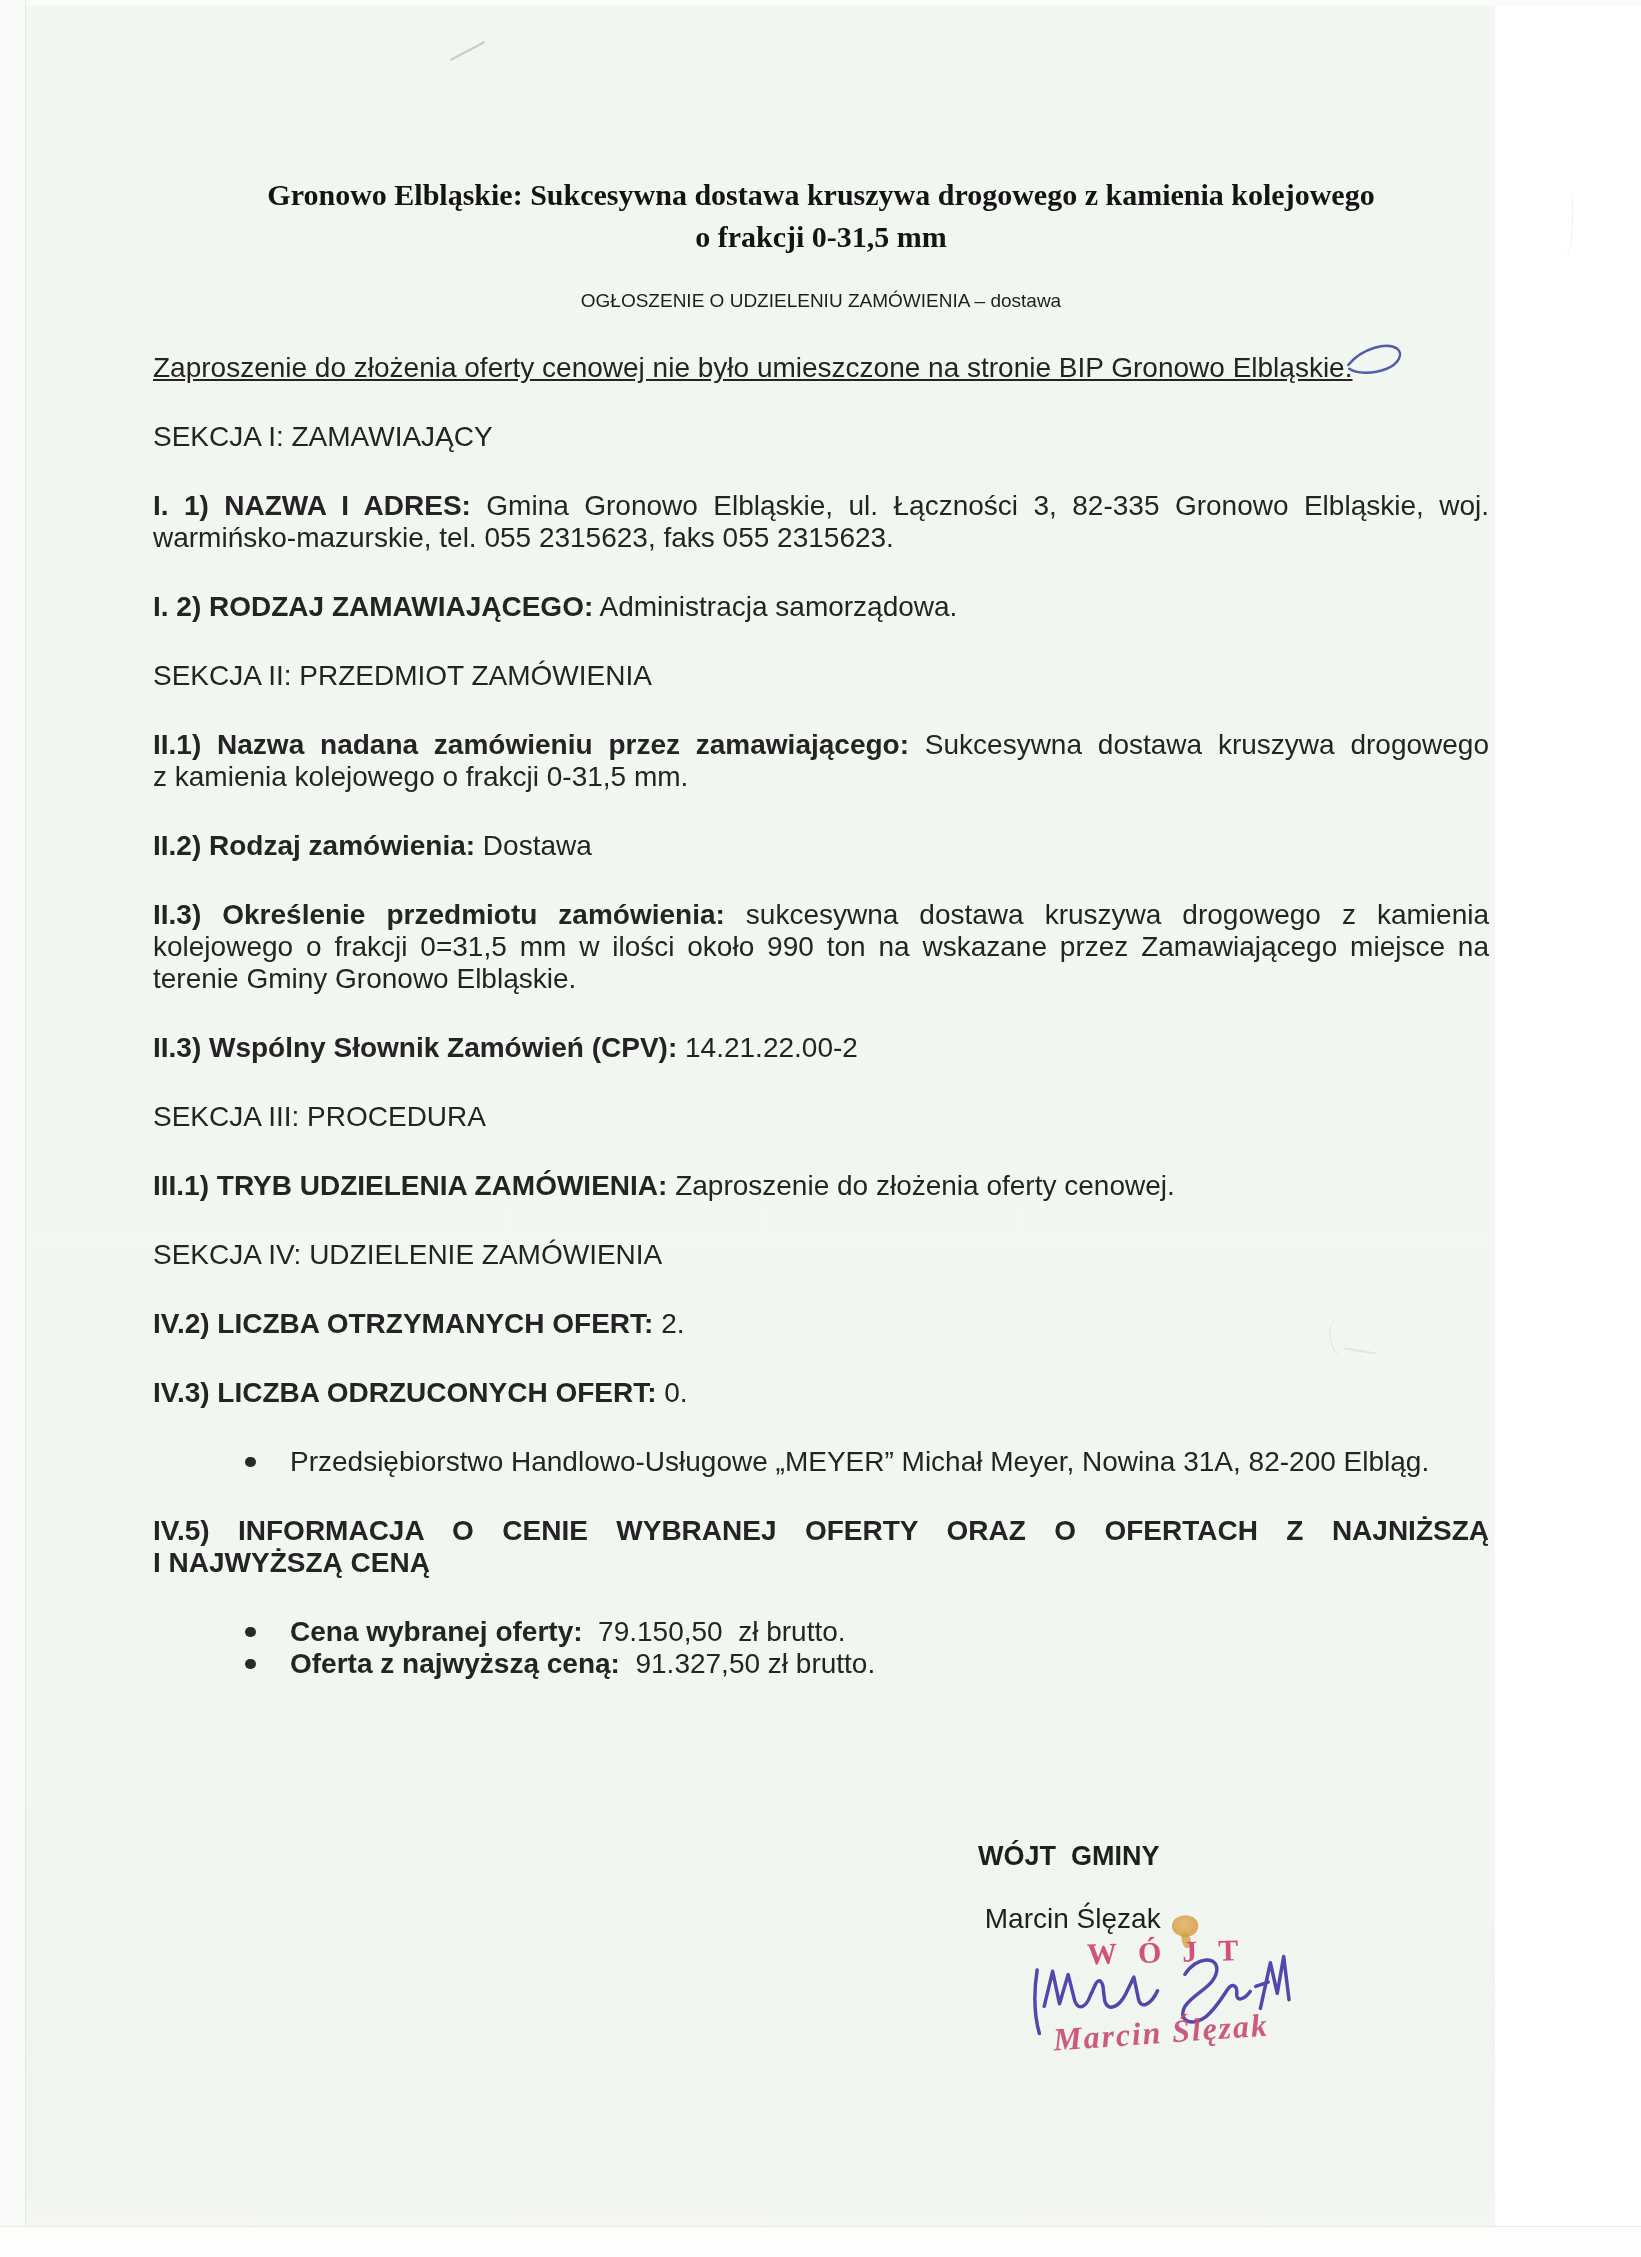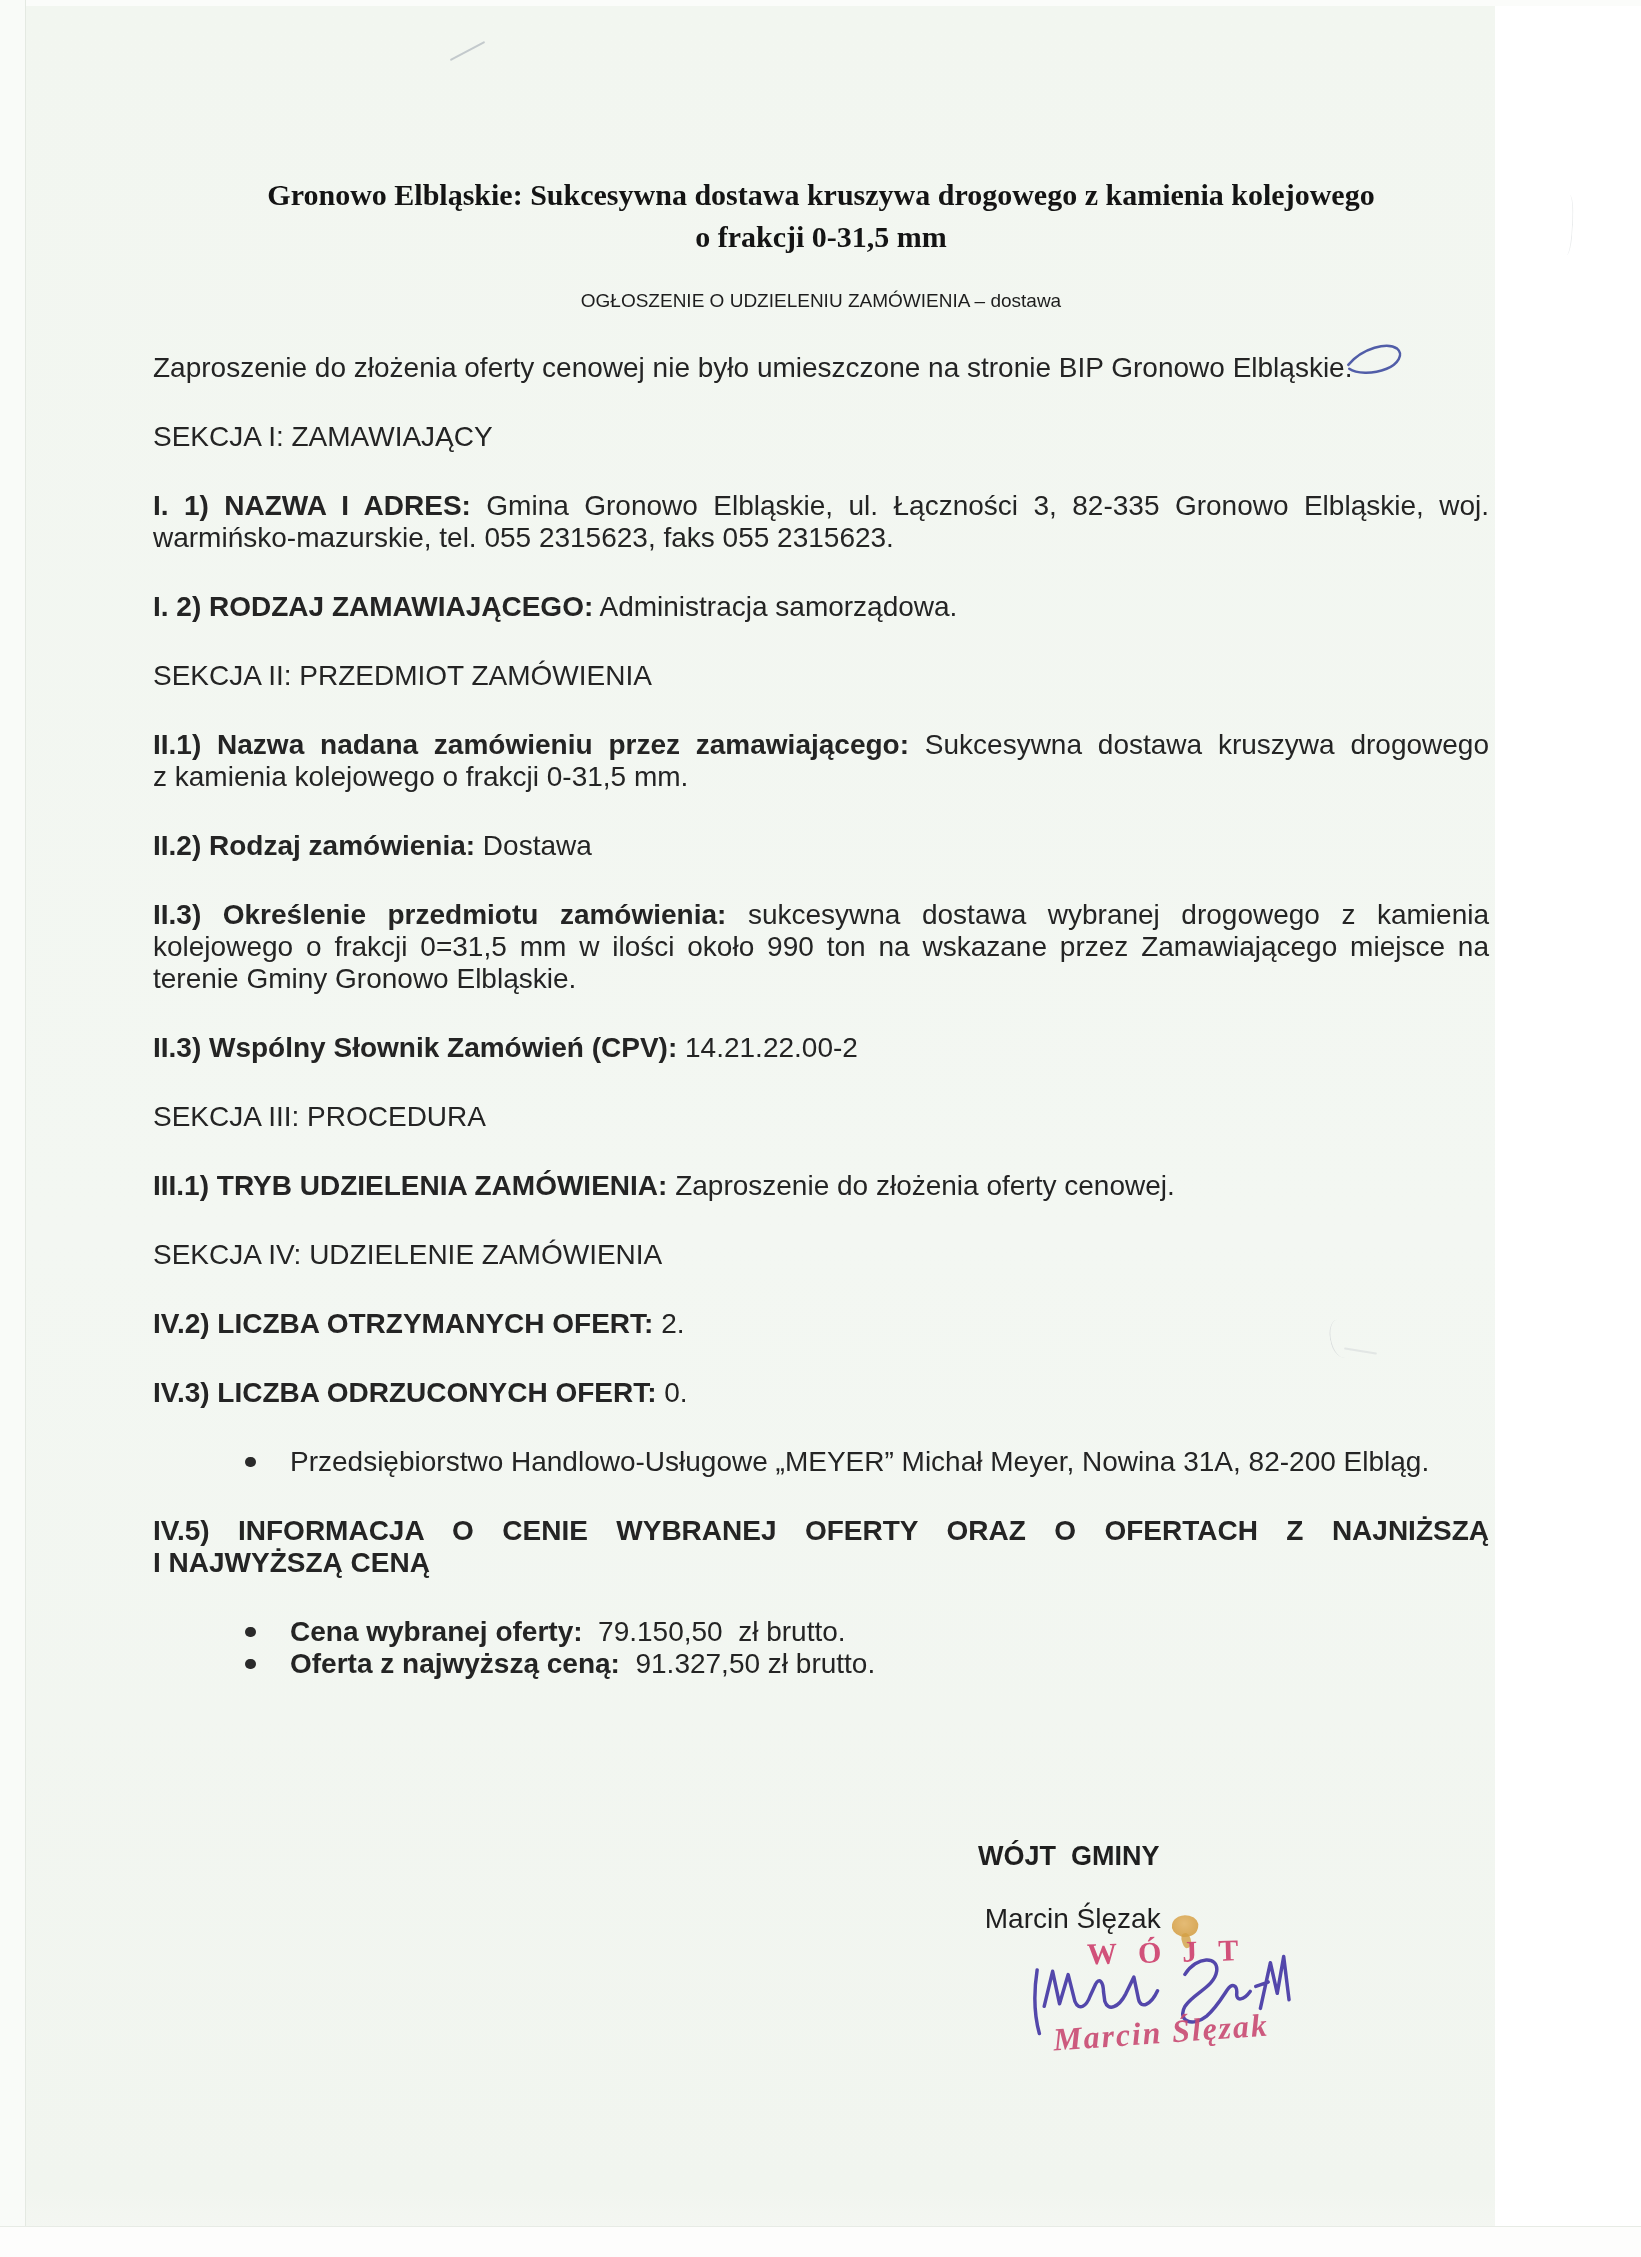--- a/index.html
+++ b/index.html
@@ -13,21 +13,21 @@
   .edge-bottom{position:absolute;left:0;top:2226px;width:1641px;height:31px;
                background:#fdfdfc;border-top:1px solid #e7ebe5;}
   .content{position:absolute;left:153px;top:0;width:1336px;color:#242424;
            font-size:28px;line-height:32px;}
   .b{font-weight:700;}
   .p{margin:0 0 37px 0;}
   .title{margin:174px 0 0 0;text-align:center;
          font-family:"Liberation Serif",serif;font-weight:700;
          font-size:30px;line-height:42px;color:#141414;}
   .subtitle{margin:27px 0 35px 0;text-align:center;font-size:19px;color:#1d1d1d;}
-  .intro{position:relative;}
+  .intro{position:relative;text-decoration:underline;}
   .jline{text-align:justify;text-align-last:justify;}
   .bullet{position:relative;padding-left:137px;}
   .dot{position:absolute;left:92px;top:10.6px;width:10.6px;height:10.6px;
        border-radius:50%;background:#2a2a2a;}
   .tight{margin-bottom:0;}
   
   .signoff{position:absolute;left:978px;top:1840px;color:#1f1f1f;}
   .signoff .role{font-size:27px;line-height:32px;white-space:pre;font-weight:bold;}
   .signoff .name{font-size:28px;line-height:32px;margin:31px 0 0 6.8px;}
   
@@ -97,21 +97,21 @@
     <div class="p">SEKCJA II: PRZEDMIOT ZAMÓWIENIA</div>
 
     <div class="p">
       <div class="jline"><span class="b">II.1) Nazwa nadana zamówieniu przez zamawiającego:</span><span> Sukcesywna dostawa kruszywa drogowego</span></div>
       <div>z kamienia kolejowego o frakcji 0-31,5 mm.</div>
     </div>
 
     <div class="p"><span class="b">II.2) Rodzaj zamówienia:</span><span> Dostawa</span></div>
 
     <div class="p">
-      <div class="jline"><span class="b">II.3) Określenie przedmiotu zamówienia:</span><span> sukcesywna dostawa wybranej drogowego z kamienia</span></div>
+      <div class="jline"><span class="b">II.3) Określenie przedmiotu zamówienia:</span><span> sukcesywna dostawa kruszywa drogowego z kamienia</span></div>
       <div class="jline">kolejowego o frakcji 0=31,5 mm w ilości około 990 ton na wskazane przez Zamawiającego miejsce na</div>
       <div>terenie Gminy Gronowo Elbląskie.</div>
     </div>
 
     <div class="p"><span class="b">II.3) Wspólny Słownik Zamówień (CPV):</span><span> 14.21.22.00-2</span></div>
 
     <div class="p">SEKCJA III: PROCEDURA</div>
 
     <div class="p"><span class="b">III.1) TRYB UDZIELENIA ZAMÓWIENIA:</span><span> Zaproszenie do złożenia oferty cenowej.</span></div>
 

